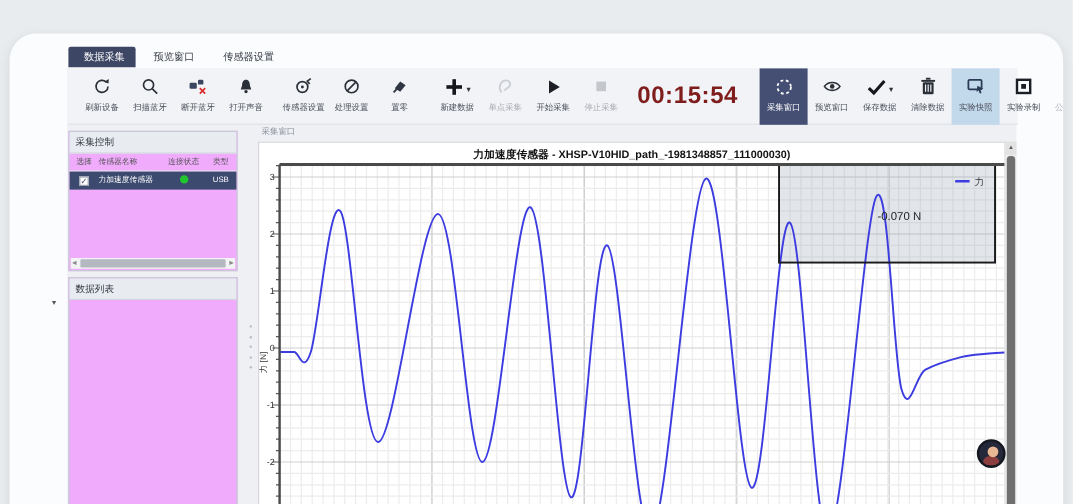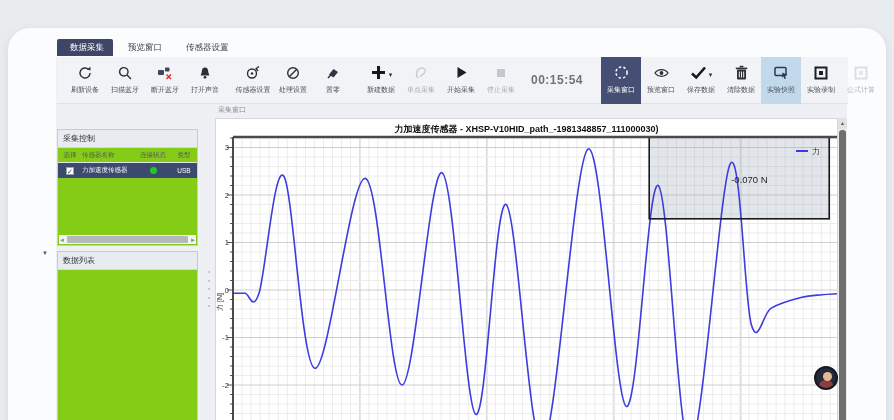--- a/index.html
+++ b/index.html
@@ -22,26 +22,26 @@
              background:#f2f3f6; border-bottom:1px solid #dfe1e6; display:flex; align-items:stretch; padding-left:8px; }
   .titem { display:flex; flex-direction:column; align-items:center; justify-content:center;
            gap:2px; min-width:40px; padding:0 5px; height:47px; }
   .titem .ticon-row { display:flex; align-items:center; gap:2px; height:17px; }
   .titem .tlabel { font-size:7px; color:#4a4f59; white-space:nowrap; }
   .titem.active-dark { background:#454f73; }
   .titem.active-dark .tlabel { color:#fff; }
   .titem.active-light { background:#c2d8eb; }
   .titem.disabled { opacity:.45; }
   .tsep { width:1px; background:#e0e2e7; margin:6px 4px; }
-  .timer { font-size:12px; font-weight:bold; color:#737373; letter-spacing:.5px;
+  .timer { font-size:20px; font-weight:bold; color:#7f1d1d; letter-spacing:.5px;
            display:flex; align-items:center; padding:0 10px; }
   .tcaret { font-size:7px; color:#333; }
 
   
-  .panel { position:absolute; background:#84cc16; border:1px solid #c6cbd3;margin-top:20px; }
+  .panel { position:absolute; background:#f0abfc; border:1px solid #c6cbd3; }
   .panel-header { font-size:8px; color:#2e333c; background:#e8ebf0; padding:3px 5px; border-bottom:1px solid #d4d8de; }
   .cc-panel { left:49px; top:81px; width:141px; height:117px; }
   .cc-cols { display:flex; font-size:6.5px; color:#555; padding:3px 0 2px 0; border-bottom:1px solid #e3e5e9; }
   .cc-row { display:flex; align-items:center; background:#3d4a6f; color:#fff; font-size:6.5px; height:15px; }
   .col-sel { width:24px; text-align:center; }
   .col-name { width:52px; }
   .col-status { width:38px; text-align:center; }
   .col-type { width:24px; text-align:center; }
   .checkbox { display:inline-block; width:8px; height:8px; background:#fff; border:1px solid #9aa0ad;
               color:#3d4a6f; font-size:7px; line-height:8px; text-align:center; }

